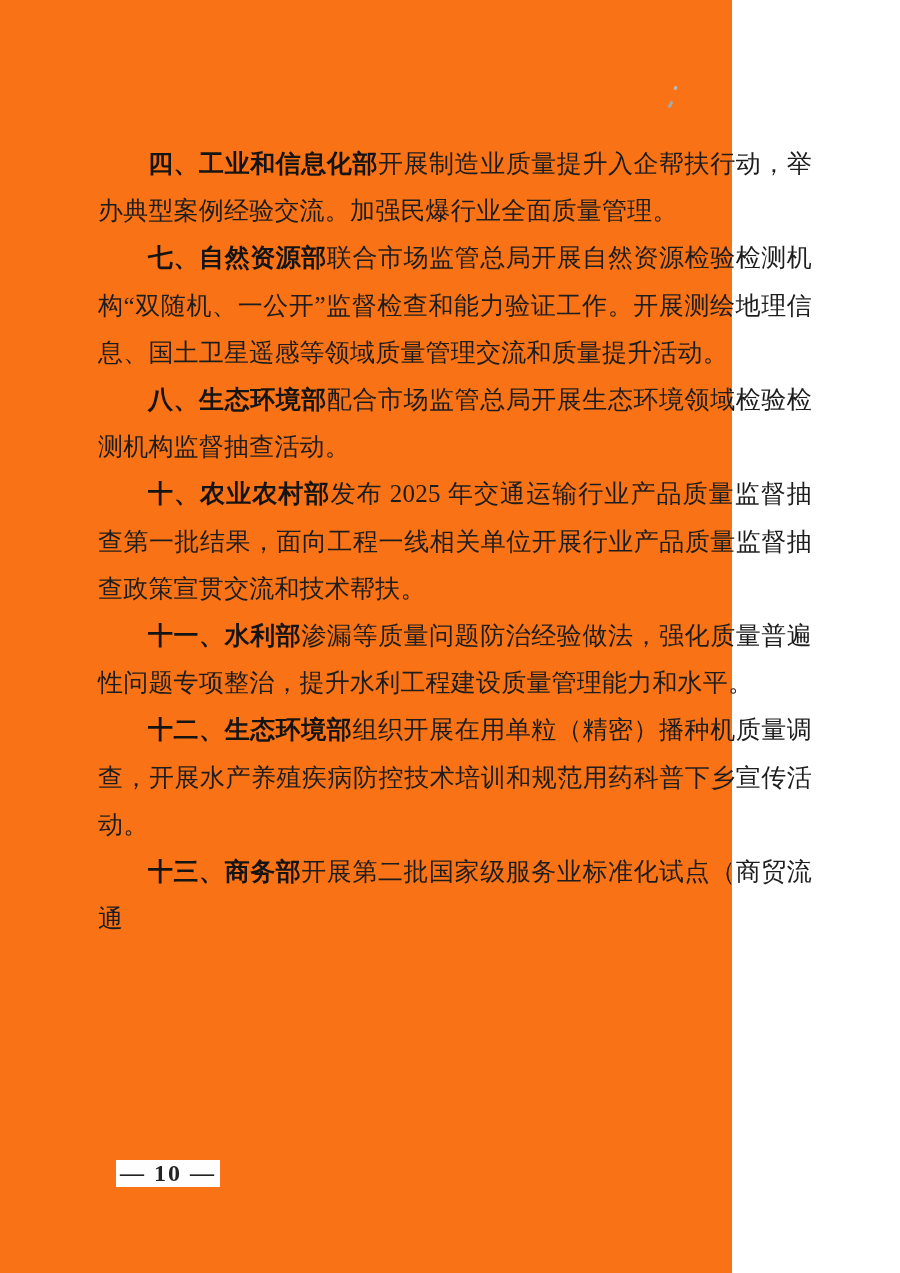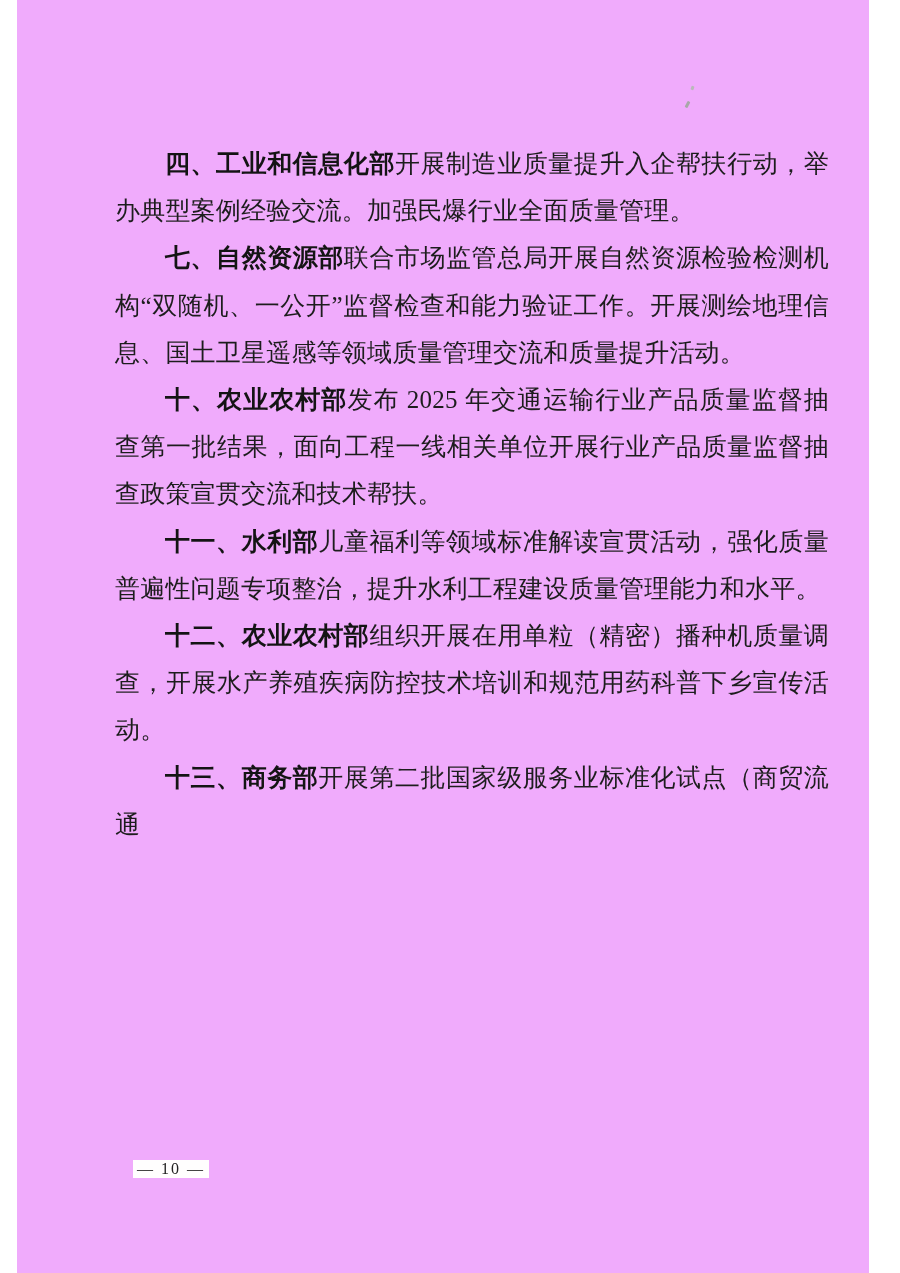--- a/index.html
+++ b/index.html
@@ -10,25 +10,25 @@
     width: 900px;
     height: 1273px;
     background: #ffffff;
     position: relative;
     overflow: hidden;
     font-family: "Liberation Serif", "DejaVu Serif", serif;
     color: #1d1d1d;
   }
   .page {
     position: absolute;
-    left: 17px;
+    left: 0;
     top: 0;
-    width: 852px;
+    width: 732px;
     height: 1273px;
-    background: #f0abfc;
+    background: #f97316;
   }
   .content {
     position: absolute;
     left: 98px;
     top: 140px;
     width: 714px;
   }
   .para {
     margin: 0;
     font-size: 25px;
@@ -41,26 +41,27 @@
   }
   .para .lead {
     font-family: "Liberation Sans", "DejaVu Sans", sans-serif;
     font-weight: 700;
     color: #141414;
   }
   .footer-pageno {
     position: absolute;
     left: 116px;
     top: 1160px;
-    font-size: 16px;
+    font-size: 24px;
     letter-spacing: 2px;
     color: #222222;
     font-family: "Liberation Serif", "DejaVu Serif", serif;
     background: #fffefe;
     padding: 0 4px;
+    font-weight: bold;
   }
   .scan-artifact {
     position: absolute;
     left: 668px;
     top: 86px;
     width: 10px;
     height: 24px;
     pointer-events: none;
   }
   .scan-artifact::before {
@@ -94,27 +95,28 @@
   <span class="scan-artifact"></span>
 
   <div class="content">
 
     <p class="para"><span class="lead">四、工业和信息化部</span><span>开展制造业质量提升入企帮扶行动，举办典型案例经验交流。加强民爆行业全面质量管理。</span></p>
 
 
 
     <p class="para"><span class="lead">七、自然资源部</span><span>联合市场监管总局开展自然资源检验检测机构“双随机、一公开”监督检查和能力验证工作。开展测绘地理信息、国土卫星遥感等领域质量管理交流和质量提升活动。</span></p>
 
+    <p class="para"><span class="lead">八、生态环境部</span><span>配合市场监管总局开展生态环境领域检验检测机构监督抽查活动。</span></p>
 
 
     <p class="para"><span class="lead">十、农业农村部</span><span>发布 2025 年交通运输行业产品质量监督抽查第一批结果，面向工程一线相关单位开展行业产品质量监督抽查政策宣贯交流和技术帮扶。</span></p>
 
-    <p class="para"><span class="lead">十一、水利部</span><span>儿童福利等领域标准解读宣贯活动，强化质量普遍性问题专项整治，提升水利工程建设质量管理能力和水平。</span></p>
+    <p class="para"><span class="lead">十一、水利部</span><span>渗漏等质量问题防治经验做法，强化质量普遍性问题专项整治，提升水利工程建设质量管理能力和水平。</span></p>
 
-    <p class="para"><span class="lead">十二、农业农村部</span><span>组织开展在用单粒（精密）播种机质量调查，开展水产养殖疾病防控技术培训和规范用药科普下乡宣传活动。</span></p>
+    <p class="para"><span class="lead">十二、生态环境部</span><span>组织开展在用单粒（精密）播种机质量调查，开展水产养殖疾病防控技术培训和规范用药科普下乡宣传活动。</span></p>
 
     <p class="para"><span class="lead">十三、商务部</span><span>开展第二批国家级服务业标准化试点（商贸流通</span></p>
 
   </div>
 
   <div class="footer-pageno">— 10 —</div>
 
 </div>
 
 </body></html>

